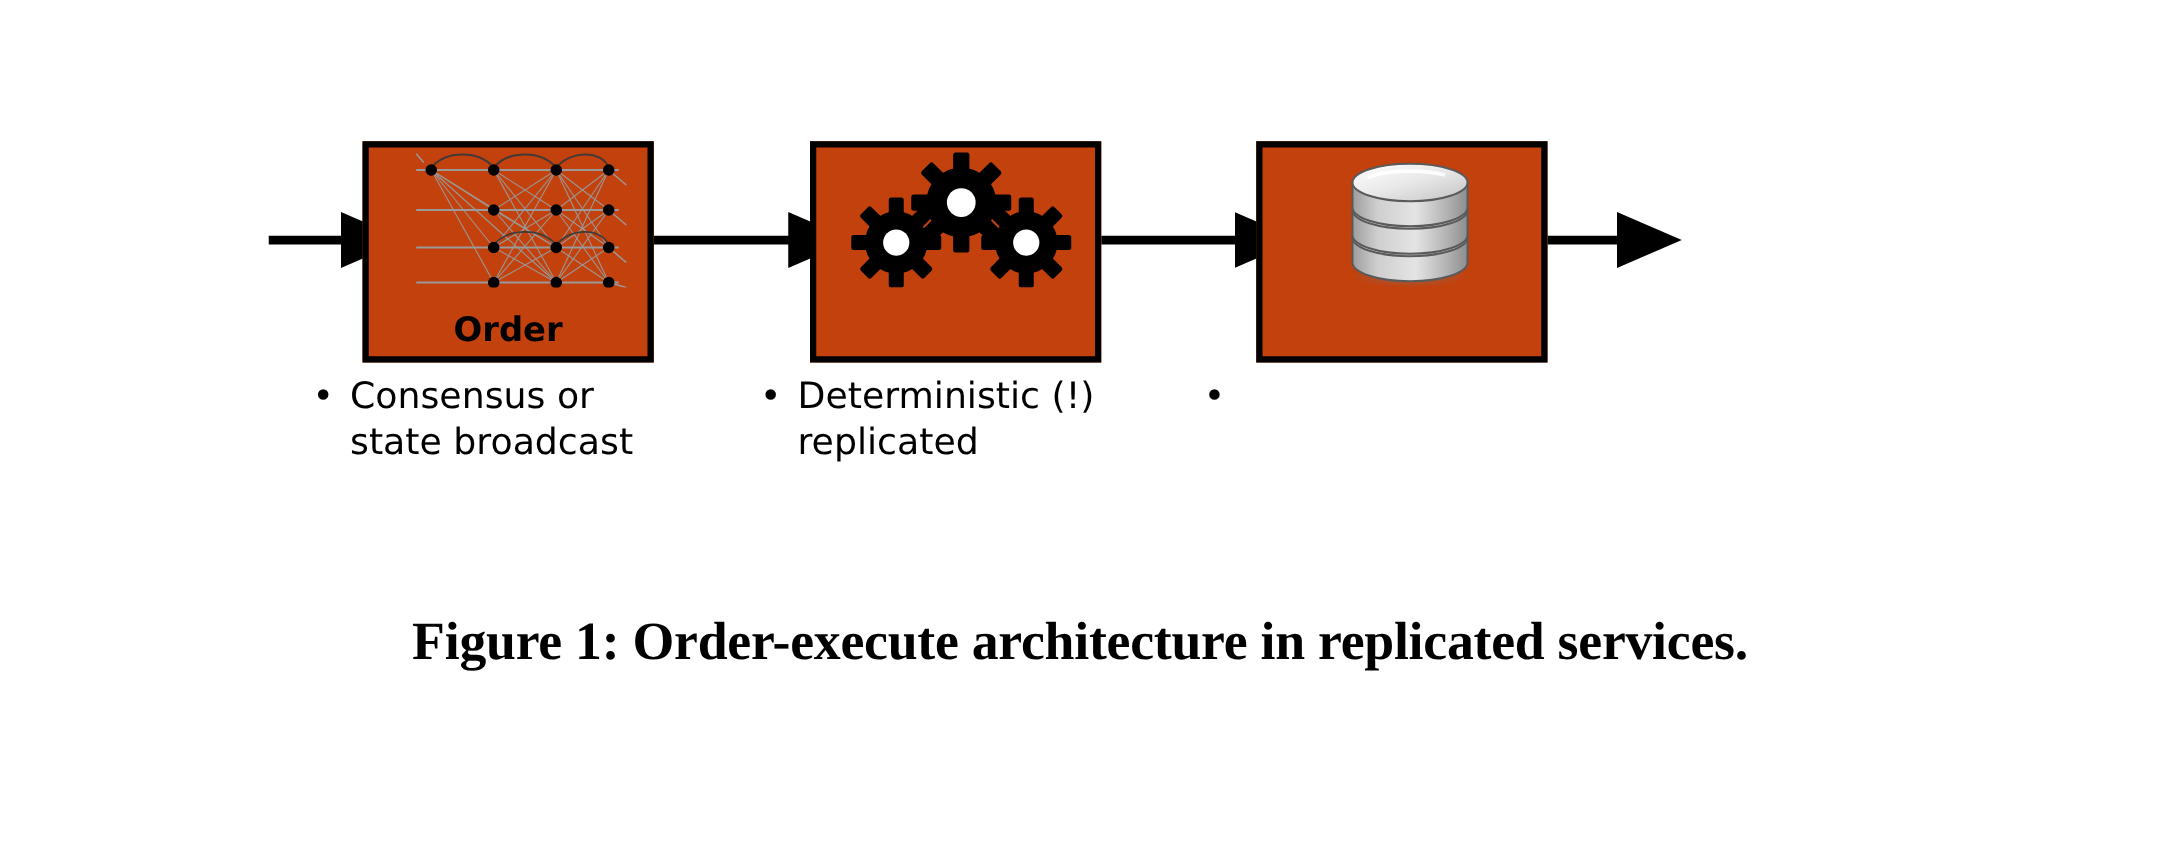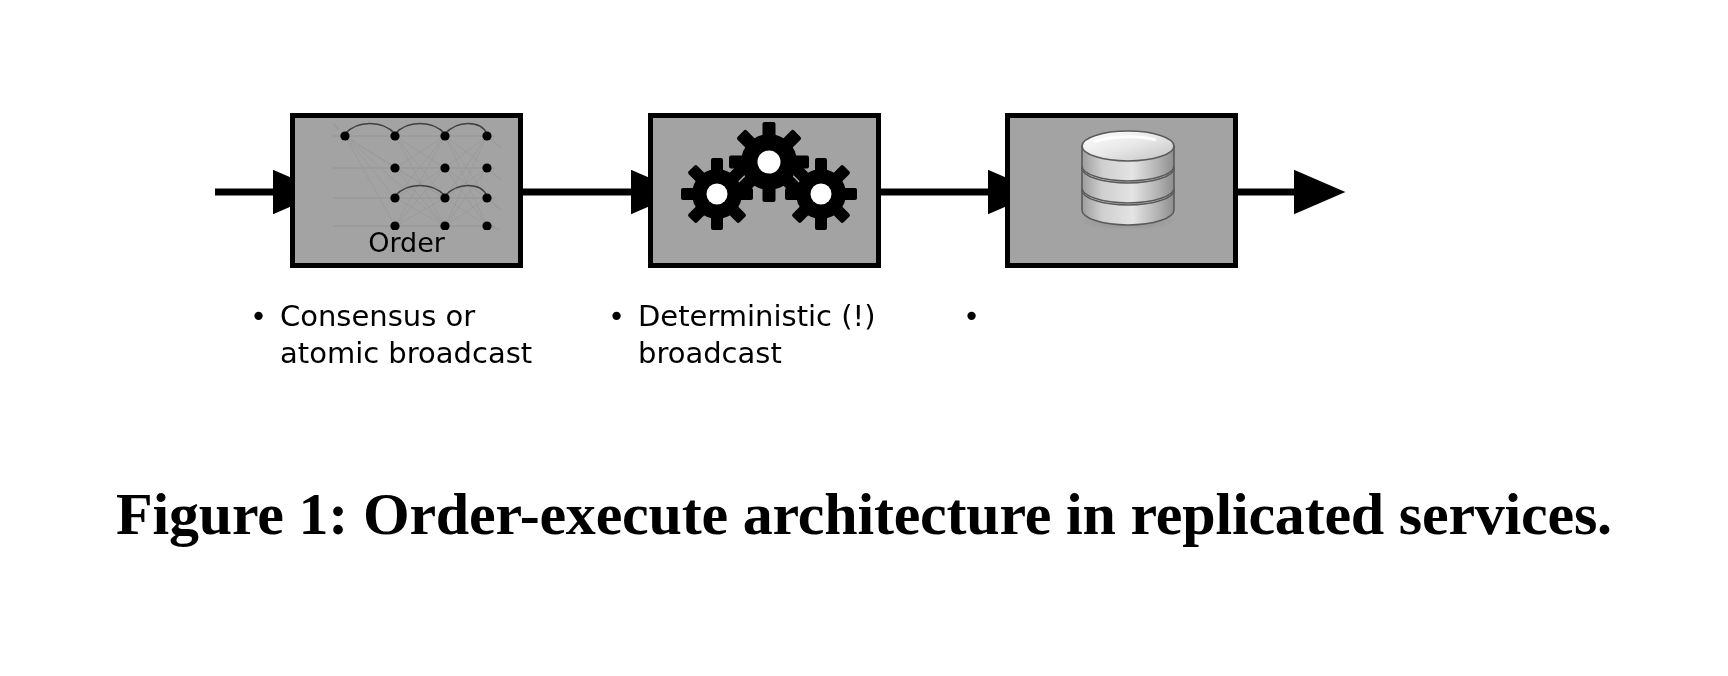--- a/index.html
+++ b/index.html
@@ -22,23 +22,24 @@
     top: 0;
     width: 1728px;
     height: 676px;
   }
 
   
   .stage-box {
     position: absolute;
     box-sizing: border-box;
     border: 5px solid #000000;
-    background: #a3a3a3;
+    background: #c2410c;
     top: 113px;
-    height: 155px;
+    height: 177px;
+    font-weight: bold;
   }
   .box-order      { left: 290px;  width: 233px; }
   .box-execute    { left: 648px;  width: 233px; }
   .box-update     { left: 1005px; width: 233px; }
 
   .stage-art {
     position: absolute;
     left: 0;
     right: 0;
     top: 0;
@@ -90,21 +91,21 @@
 
   
   #caption {
     position: absolute;
     left: 0;
     top: 478px;
     width: 1728px;
     text-align: center;
     font-family: "Liberation Serif", "DejaVu Serif", serif;
     font-weight: bold;
-    font-size: 60px;
+    font-size: 43px;
     line-height: 72px;
     letter-spacing: -0.2px;
     color: #000000;
     white-space: nowrap;
   }
 </style>
 </head>
 <body>
 
 <div id="figure">
@@ -304,27 +305,27 @@
         <ellipse cx="118" cy="28" rx="46" ry="15" fill="url(#dbTop)" stroke="#5a5a5a" stroke-width="1.6"></ellipse>
 
         <path d="M84,24 A40,11 0 0 1 146,22" fill="none" stroke="#ffffff" stroke-width="3" opacity="0.85"></path>
       </svg>
     </div>
   </div>
 
   <div class="bullet-block bullets-order">
     <span class="bullet-dot">•</span>
     <span class="bullet-text">Consensus or
-atomic broadcast</span>
+state broadcast</span>
   </div>
 
   <div class="bullet-block bullets-execute">
     <span class="bullet-dot">•</span>
     <span class="bullet-text">Deterministic (!)
-broadcast</span>
+replicated</span>
   </div>
 
   <div class="bullet-block bullets-update">
     <span class="bullet-dot">•</span>
   </div>
 
   <div id="caption">Figure 1: Order-execute architecture in replicated services.</div>
 
 </div>
 

